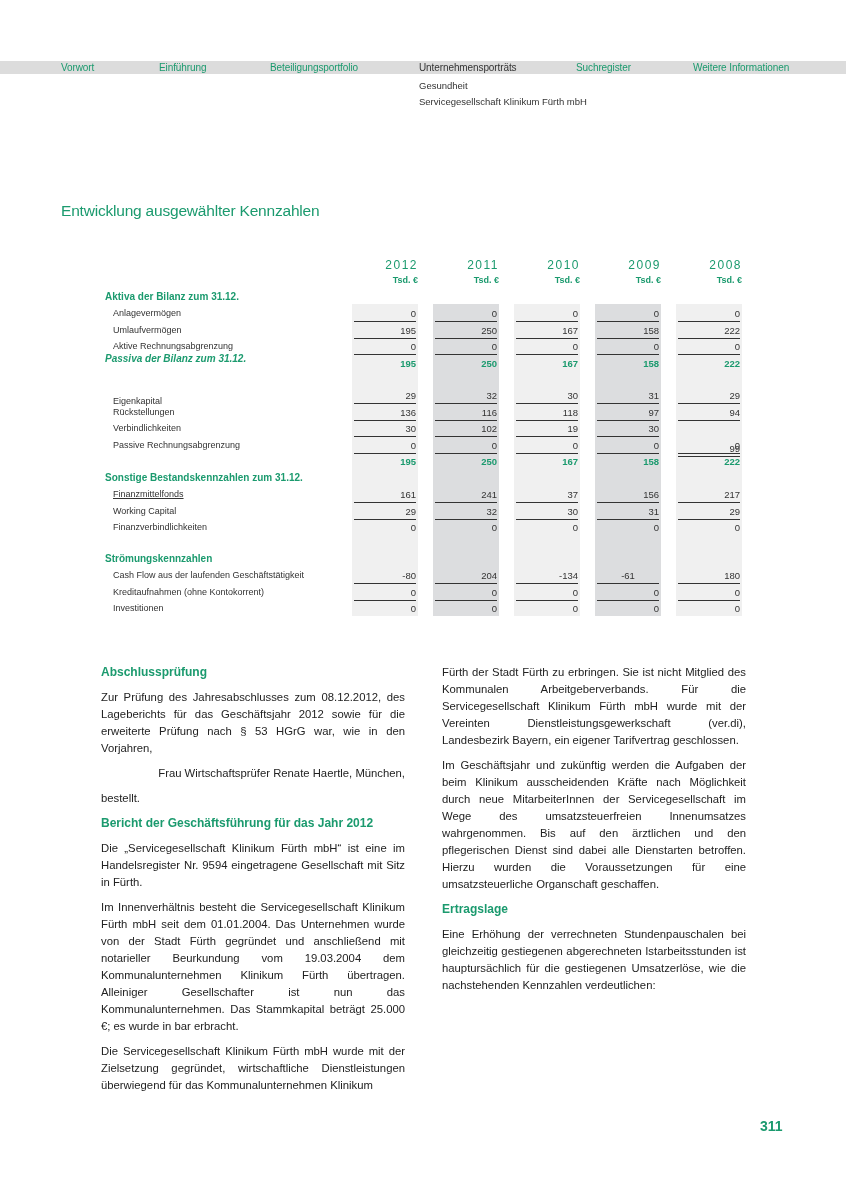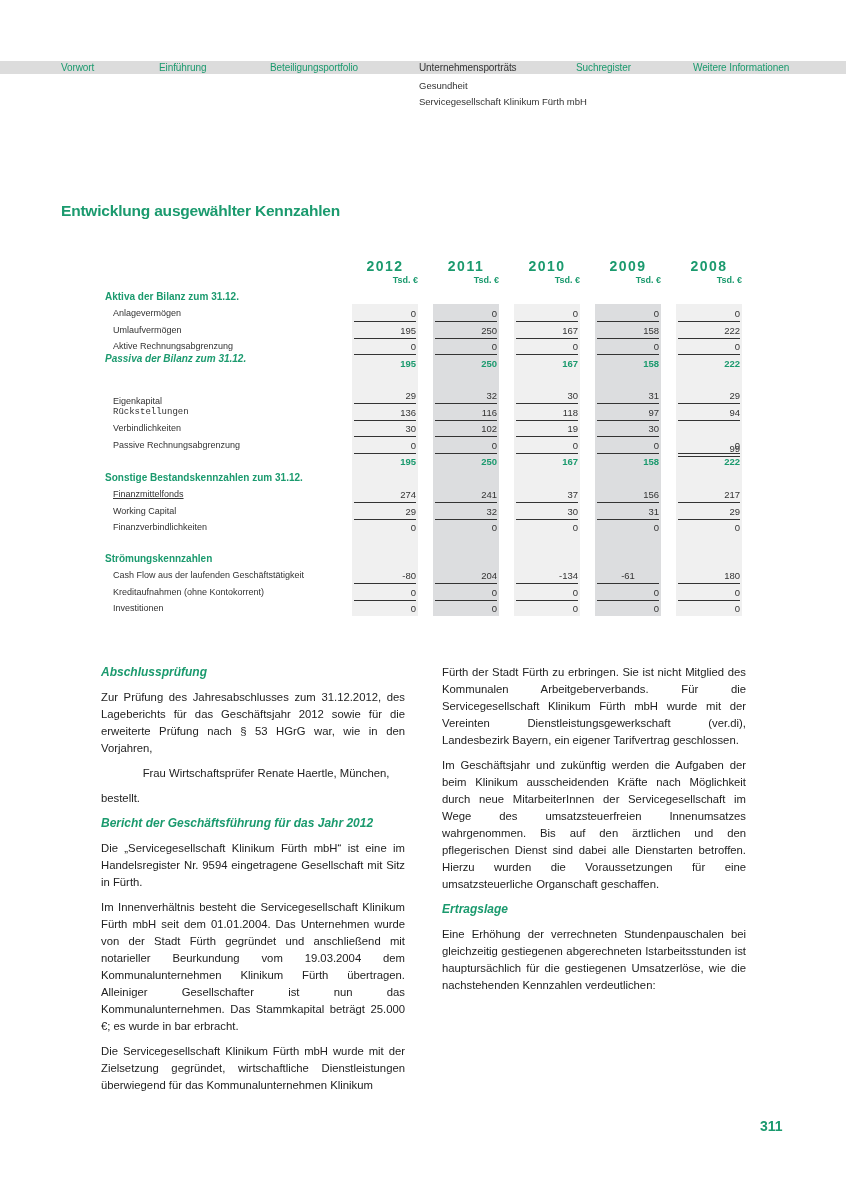--- a/index.html
+++ b/index.html
@@ -2,38 +2,38 @@
 <html><head>
 <meta charset="utf-8">
 <style>
   html, body { margin: 0; padding: 0; background: #ffffff; }
   body { width: 846px; height: 1197px; position: relative; overflow: hidden;
          font-family: "Liberation Sans", sans-serif; color: #222; }
   .nav { position: absolute; left: 0; top: 61px; width: 846px; height: 13px; background: #dcdcdc; }
   .nav a { position: absolute; top: 0; font-size: 10px; line-height: 13px; color: #1b9a6e; text-decoration: none; letter-spacing: -0.1px; }
   .nav a.active { color: #333; }
   .sub { position: absolute; left: 419px; font-size: 9.5px; color: #333; }
-  .h1 { position: absolute; left: 61px; top: 202px; font-size: 15.5px; font-weight: bold; color: #1b9a6e; letter-spacing: -0.2px; }
+  .h1 { position: absolute; left: 61px; top: 202px; font-size: 15.5px; font-weight: normal; color: #1b9a6e; letter-spacing: -0.2px; }
   .colbg { position: absolute; top: 304px; width: 66px; height: 312px; }
   .c0 { left: 352px; background: #f0f0f0; }
   .c1 { left: 433px; background: #dcdddf; }
   .c2 { left: 514px; background: #f0f0f0; }
   .c3 { left: 595px; background: #dcdddf; }
   .c4 { left: 676px; background: #f0f0f0; }
-  .yh { position: absolute; width: 66px; text-align: center; font-size: 14px; font-weight: bold; color: #1b9a6e; letter-spacing: 1.5px; }
+  .yh { position: absolute; width: 66px; text-align: right; font-size: 12px; font-weight: normal; color: #1b9a6e; letter-spacing: 1.5px; }
   .uh { position: absolute; width: 66px; text-align: right; font-size: 9px; font-weight: bold; color: #1b9a6e; }
   .sec { position: absolute; left: 105px; font-size: 10px; font-weight: bold; color: #1b9a6e; }
   .lbl { position: absolute; left: 113px; font-size: 9px; color: #333; }
   .cell { position: absolute; width: 62px; text-align: right; font-size: 9.5px; color: #333; height: 14px; line-height: 14px; }
   .cell.u { border-bottom: 1.5px solid #333; }
   .cell.t { color: #1b9a6e; font-weight: bold; }
   .col { position: absolute; width: 304px; font-size: 11.3px; line-height: 17px; color: #222; text-align: justify; }
   .col p { margin: 0 0 8px 0; }
-  .col h3 { margin: 0 0 8px 0; font-size: 12px; color: #1b9a6e; font-weight: bold; font-style: italic; }
-  .indent { padding-left: 26px; text-align: center; }
+  .col h3 { margin: 0 0 8px 0; font-size: 12px; color: #1b9a6e; font-weight: bold; }
+  .indent { padding-left: 26px; text-align: right; }
   .pnum { position: absolute; left: 760px; top: 1118px; font-size: 14px; font-weight: bold; color: #1b9a6e; }
 </style>
 </head>
 <body>
 
 <div class="nav">
   <a style="left:61px">Vorwort</a>
   <a style="left:159px">Einführung</a>
   <a style="left:270px">Beteiligungsportfolio</a>
   <a class="active" style="left:419px">Unternehmensporträts</a>
@@ -85,21 +85,21 @@
     <div class="cell t" style="left: 516px; top: 356.5px;">167</div>
     <div class="cell t" style="left: 597px; top: 356.5px;">158</div>
     <div class="cell t" style="left: 678px; top: 356.5px;">222</div>
     <div class="sec" style="top: 353px; font-style: italic;">Passiva der Bilanz zum 31.12.</div>
     <div class="lbl" style="top: 390px; margin-top: 6px;">Eigenkapital</div>
     <div class="cell u" style="left: 354px; top: 389px;">29</div>
     <div class="cell u" style="left: 435px; top: 389px;">32</div>
     <div class="cell u" style="left: 516px; top: 389px;">30</div>
     <div class="cell u" style="left: 597px; top: 389px;">31</div>
     <div class="cell u" style="left: 678px; top: 389px;">29</div>
-    <div class="lbl" style="top: 406.5px; font-family: Liberation Mono, monospace;">Rückstellungen</div>
+    <div class="lbl" style="top: 406.5px;">Rückstellungen</div>
     <div class="cell u" style="left: 354px; top: 405.5px;">136</div>
     <div class="cell u" style="left: 435px; top: 405.5px;">116</div>
     <div class="cell u" style="left: 516px; top: 405.5px;">118</div>
     <div class="cell u" style="left: 597px; top: 405.5px;">97</div>
     <div class="cell u" style="left: 678px; top: 405.5px;">94</div>
     <div class="lbl" style="top: 423px;">Verbindlichkeiten</div>
     <div class="cell u" style="left: 354px; top: 422px;">30</div>
     <div class="cell u" style="left: 435px; top: 422px;">102</div>
     <div class="cell u" style="left: 516px; top: 422px;">19</div>
     <div class="cell u" style="left: 597px; top: 422px;">30</div>
@@ -110,21 +110,21 @@
     <div class="cell u" style="left: 516px; top: 438.5px;">0</div>
     <div class="cell u" style="left: 597px; top: 438.5px;">0</div>
     <div class="cell u" style="left: 678px; top: 438.5px;">0</div>
     <div class="cell t" style="left: 354px; top: 455px;">195</div>
     <div class="cell t" style="left: 435px; top: 455px;">250</div>
     <div class="cell t" style="left: 516px; top: 455px;">167</div>
     <div class="cell t" style="left: 597px; top: 455px;">158</div>
     <div class="cell t" style="left: 678px; top: 455px;">222</div>
     <div class="sec" style="top: 472px;">Sonstige Bestandskennzahlen zum 31.12.</div>
     <div class="lbl" style="top: 489px; text-decoration: underline;">Finanzmittelfonds</div>
-    <div class="cell u" style="left: 354px; top: 488px;">274</div>
+    <div class="cell u" style="left: 354px; top: 488px;">161</div>
     <div class="cell u" style="left: 435px; top: 488px;">241</div>
     <div class="cell u" style="left: 516px; top: 488px;">37</div>
     <div class="cell u" style="left: 597px; top: 488px;">156</div>
     <div class="cell u" style="left: 678px; top: 488px;">217</div>
     <div class="lbl" style="top: 505.5px;">Working Capital</div>
     <div class="cell u" style="left: 354px; top: 504.5px;">29</div>
     <div class="cell u" style="left: 435px; top: 504.5px;">32</div>
     <div class="cell u" style="left: 516px; top: 504.5px;">30</div>
     <div class="cell u" style="left: 597px; top: 504.5px;">31</div>
     <div class="cell u" style="left: 678px; top: 504.5px;">29</div>
@@ -150,21 +150,21 @@
     <div class="lbl" style="top: 603px;">Investitionen</div>
     <div class="cell" style="left: 354px; top: 602px;">0</div>
     <div class="cell" style="left: 435px; top: 602px;">0</div>
     <div class="cell" style="left: 516px; top: 602px;">0</div>
     <div class="cell" style="left: 597px; top: 602px;">0</div>
     <div class="cell" style="left: 678px; top: 602px;">0</div>
   </div>
 
 <div class="col" style="left:101px; top:664px;">
   <h3>Abschlussprüfung</h3>
-  <p>Zur Prüfung des Jahresabschlusses zum 31.12.2012, des Lageberichts für das Geschäftsjahr 2012 sowie für die erweiterte Prüfung nach § 53 HGrG war, wie in den Vorjahren,</p>
+  <p>Zur Prüfung des Jahresabschlusses zum 08.12.2012, des Lageberichts für das Geschäftsjahr 2012 sowie für die erweiterte Prüfung nach § 53 HGrG war, wie in den Vorjahren,</p>
   <p class="indent">Frau Wirtschaftsprüfer Renate Haertle, München,</p>
   <p>bestellt.</p>
   <h3>Bericht der Geschäftsführung für das Jahr 2012</h3>
   <p>Die „Servicegesellschaft Klinikum Fürth mbH“ ist eine im Handelsregister Nr. 9594 eingetragene Gesellschaft mit Sitz in Fürth.</p>
   <p>Im Innenverhältnis besteht die Servicegesellschaft Klinikum Fürth mbH seit dem 01.01.2004. Das Unternehmen wurde von der Stadt Fürth gegründet und anschließend mit notarieller Beurkundung vom 19.03.2004 dem Kommunalunternehmen Klinikum Fürth übertragen. Alleiniger Gesellschafter ist nun das Kommunalunternehmen. Das Stammkapital beträgt 25.000 €; es wurde in bar erbracht.</p>
   <p>Die Servicegesellschaft Klinikum Fürth mbH wurde mit der Zielsetzung gegründet, wirtschaftliche Dienstleistungen überwiegend für das Kommunalunternehmen Klinikum</p>
 </div>
 
 <div class="col" style="left:442px; top:664px;">
   <p>Fürth der Stadt Fürth zu erbringen. Sie ist nicht Mitglied des Kommunalen Arbeitgeberverbands. Für die Servicegesellschaft Klinikum Fürth mbH wurde mit der Vereinten Dienstleistungsgewerkschaft (ver.di), Landesbezirk Bayern, ein eigener Tarifvertrag geschlossen.</p>

